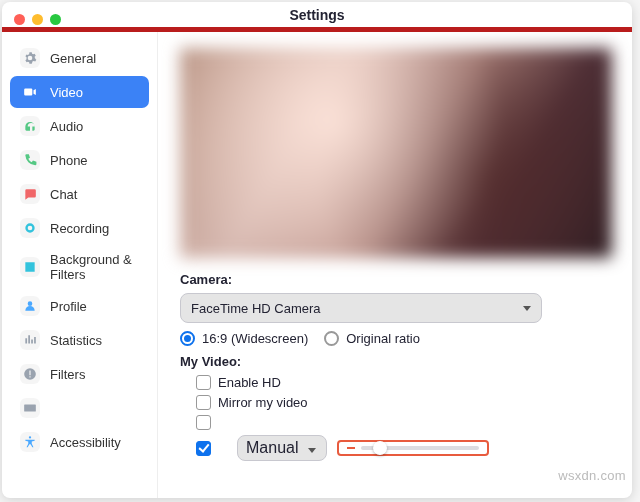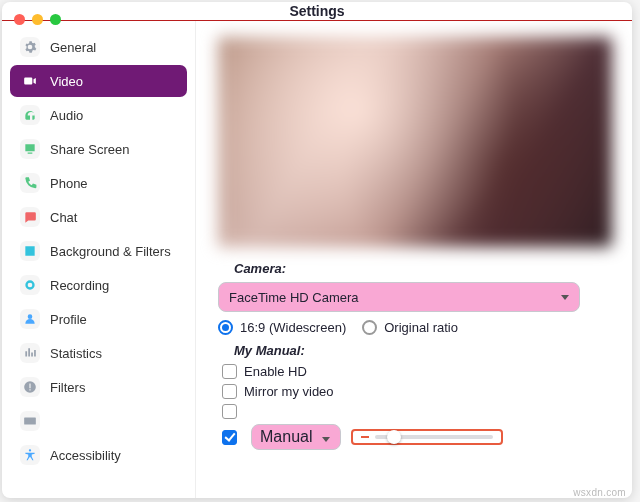--- a/index.html
+++ b/index.html
@@ -1,60 +1,60 @@
 <!DOCTYPE html>
 <html><head>
 <meta charset="utf-8">
 <style>
   * { box-sizing: border-box; margin: 0; padding: 0; font-family: -apple-system, BlinkMacSystemFont, "Segoe UI", Arial, sans-serif; }
   body { background: #f5f5f5; width: 640px; height: 502px; overflow: hidden; font-size: 13px; color: #232333; }
   .window { background: #fff; width: 630px; height: 496px; margin: 2px; border-radius: 8px; box-shadow: 0 2px 12px rgba(0,0,0,0.15); display: flex; flex-direction: column; position: relative; }
-  .titlebar { height: 19px; display: flex; align-items: center; justify-content: center; position: relative; border-bottom: 1px solid #b91c1c; }
+  .titlebar { height: 30px; display: flex; align-items: center; justify-content: center; position: relative; border-bottom: 5px solid #b91c1c; }
   .traffic { position: absolute; left: 12px; top: 12px; display: flex; gap: 7px; }
   .traffic span { width: 11px; height: 11px; border-radius: 50%; display: block; }
   .traffic .r { background: #ff5f57; }
   .traffic .y { background: #febc2e; }
   .traffic .g { background: #28c840; }
   .titlebar h1 { font-size: 14px; font-weight: 600; }
   .body { flex: 1; display: flex; min-height: 0; }
-  .sidebar { width: 194px; border-right: 1px solid #eee; padding: 10px 8px; overflow-y: auto; }
+  .sidebar { width: 156px; border-right: 1px solid #eee; padding: 10px 8px; overflow-y: auto; }
   .s-item { display: flex; align-items: center; gap: 10px; padding: 6px 10px; border-radius: 7px; cursor: pointer; color: #333; font-size: 13px; margin-bottom: 2px; }
   .s-item .ico { width: 20px; height: 20px; border-radius: 6px; display: flex; align-items: center; justify-content: center; flex-shrink: 0; }
-  .s-item.active { background: #701a75; color: #fff; }
+  .s-item.active { background: #3b82f6; color: #fff; }
   .s-item:not(.active) .ico { background: rgba(0,0,0,0.04); }
   .s-item:not(.active) .ico svg { fill: #7a8699; }
   .s-item.active .ico { background: rgba(255,255,255,0); }
   .s-item.active .ico svg { fill: #fff; }
   .content { flex: 1; padding: 16px 20px 8px 22px; overflow-y: auto; }
   .preview { width: 100%; height: 210px; border-radius: 4px; margin-bottom: 14px;
     background:
       radial-gradient(circle at 35% 35%, rgba(255,230,220,0.9) 0%, rgba(210,160,150,0.0) 55%),
       radial-gradient(circle at 70% 60%, rgba(80,40,40,0.8) 0%, rgba(80,40,40,0) 50%),
       linear-gradient(120deg, #b89383 0%, #d6b8b0 30%, #b68c84 55%, #503037 75%, #2d1d22 100%);
     filter: blur(8px);
   }
-  .sect-label { font-weight: 700; font-size: 13px; margin: 8px 16px 6px; font-style: italic; }
-  .select { width: 362px; height: 30px; border: 1px solid #c8c8cf; border-radius: 8px; padding: 0 26px 0 10px; background: #f9a8d4; display: flex; align-items: center; position: relative; cursor: pointer; font-size: 13px; }
+  .sect-label { font-weight: 700; font-size: 13px; margin: 8px 0 6px; }
+  .select { width: 362px; height: 30px; border: 1px solid #c8c8cf; border-radius: 8px; padding: 0 26px 0 10px; background: #e5e5e5; display: flex; align-items: center; position: relative; cursor: pointer; font-size: 13px; }
   .select::after { content: ""; position: absolute; right: 10px; top: 12px; border-left: 4px solid transparent; border-right: 4px solid transparent; border-top: 5px solid #555; }
   .select.small { width: 90px; height: 26px; font-size: 16px; padding-left:8px; }
   .row { display: flex; align-items: center; gap: 16px; margin: 8px 0; }
   .radio, .check { display: flex; align-items: center; gap: 7px; cursor: pointer; font-size: 13px; }
   .radio .dot { width: 15px; height: 15px; border-radius: 50%; border: 2px solid #999; position: relative; }
   .radio.checked .dot { border-color: #0e72ed; }
   .radio.checked .dot::after { content:""; position:absolute; inset:2px; border-radius:50%; background:#0e72ed; }
   .check .box { width: 15px; height: 15px; border-radius: 3px; border: 1.5px solid #999; position: relative; background:#fff; }
   .check.checked .box { background:#0e72ed; border-color:#0e72ed; }
   .check.checked .box::after { content:""; position:absolute; left:4px; top:0px; width:4px; height:8px; border:2px solid #fff; border-top:0; border-left:0; transform: rotate(40deg); }
-  .opts .check { margin: 5px 4px; }
+  .opts .check { margin: 5px 16px; }
   .adjust-row { display:flex; align-items:center; gap:10px; margin-top:4px;}
   .slider-wrap { border: 2px solid #e85b3e; border-radius: 4px; padding: 4px 8px; display:flex; align-items:center; gap:6px; width: 152px; }
   .slider-wrap .dash { width: 8px; height: 2px; background:#e85b3e; }
   .slider-track { width: 120px; height: 4px; background:#dcdce0; border-radius:2px; position:relative; }
   .slider-thumb { position:absolute; top:-5px; left: 12px; width:14px; height:14px; border-radius:50%; background:#fff; box-shadow:0 1px 3px rgba(0,0,0,0.3); }
-  .watermark { position:absolute; right:6px; bottom:0; font-size:10px; color:#bbb; letter-spacing:0.3px; }
+  .watermark { position:absolute; right:6px; bottom:15px; font-size:13px; color:#bbb; letter-spacing:0.3px; }
   
   .tint-blue svg path, .tint-blue svg rect, .tint-blue svg circle { fill:#4aa8ff; }
   .tint-green svg path, .tint-green svg rect, .tint-green svg circle { fill:#55c884; }
   .tint-grey svg path, .tint-grey svg rect, .tint-grey svg circle { fill:#9aa3af; }
   .tint-cyan svg path { fill:#33c3dd; }
   .tint-red svg path { fill:#f06668; }
   .content::-webkit-scrollbar, .sidebar::-webkit-scrollbar { width:6px; }
   .content::-webkit-scrollbar-thumb, .sidebar::-webkit-scrollbar-thumb { background:#ccc; border-radius:3px; }
 </style>
 </head>
@@ -93,63 +93,55 @@
 
       <div class="s-item">
         <span class="ico tint-green">
             <svg width="14" height="14" viewBox="0 0 24 24">
               <path d="M4 13a8 8 0 1116 0v5a2 2 0 01-2 2h-2v-7h4a6 6 0 10-12 0h4v7H6a2 2 0 01-2-2v-5z"></path>
             </svg>
           </span>
         <span>Audio</span>
       </div>
 
+
       <div class="s-item">
         <span class="ico tint-green">
             <svg width="14" height="14" viewBox="0 0 24 24">
-              <path d="M4 4h16v12H4V4zm4 14h8v2H8v-2zm4-11l4 4h-3v3h-2v-3H8l4-4z"></path>
-            </svg>
-          </span>
-        <span>Share Screen</span>
-      </div>
-
-      <div class="s-item">
-        <span class="ico tint-green">
-            <svg width="14" height="14" viewBox="0 0 24 24">
               <path d="M6 2h4l2 6-3 2a12 12 0 006 6l2-3 6 2v4a2 2 0 01-2 2A18 18 0 014 4a2 2 0 012-2z"></path>
             </svg>
           </span>
         <span>Phone</span>
       </div>
 
       <div class="s-item">
         <span class="ico tint-red">
             <svg width="14" height="14" viewBox="0 0 24 24">
               <path d="M4 4h16a2 2 0 012 2v10a2 2 0 01-2 2H9l-5 4V6a2 2 0 012-2z"></path>
             </svg>
           </span>
         <span>Chat</span>
       </div>
 
       <div class="s-item">
         <span class="ico tint-cyan">
             <svg width="14" height="14" viewBox="0 0 24 24">
+              <path d="M12 4a8 8 0 100 16 8 8 0 000-16zm0 4a4 4 0 110 8 4 4 0 010-8z"></path>
+            </svg>
+          </span>
+        <span>Recording</span>
+      </div>
+
+      <div class="s-item">
+        <span class="ico tint-cyan">
+            <svg width="14" height="14" viewBox="0 0 24 24">
               <path d="M4 4h16v16H4V4zm3 11l3-4 2 3 3-5 4 6H7z"></path>
             </svg>
           </span>
         <span>Background &amp; Filters</span>
-      </div>
-
-      <div class="s-item">
-        <span class="ico tint-cyan">
-            <svg width="14" height="14" viewBox="0 0 24 24">
-              <path d="M12 4a8 8 0 100 16 8 8 0 000-16zm0 4a4 4 0 110 8 4 4 0 010-8z"></path>
-            </svg>
-          </span>
-        <span>Recording</span>
       </div>
 
       <div class="s-item">
         <span class="ico tint-blue">
             <svg width="14" height="14" viewBox="0 0 24 24">
               <path d="M12 4a4 4 0 110 8 4 4 0 010-8zm-8 16a8 8 0 1116 0H4z"></path>
             </svg>
           </span>
         <span>Profile</span>
       </div>
@@ -203,21 +195,21 @@
         <label class="radio checked">
           <span class="dot"></span>
           <span>16:9 (Widescreen)</span>
         </label>
         <label class="radio">
           <span class="dot"></span>
           <span>Original ratio</span>
         </label>
       </div>
 
-      <div class="sect-label">My Manual:</div>
+      <div class="sect-label">My Video:</div>
 
       <div class="opts">
         <label class="check">
           <span class="box"></span>
           <span>Enable HD</span>
         </label>
         <label class="check">
           <span class="box"></span>
           <span>Mirror my video</span>
         </label>

